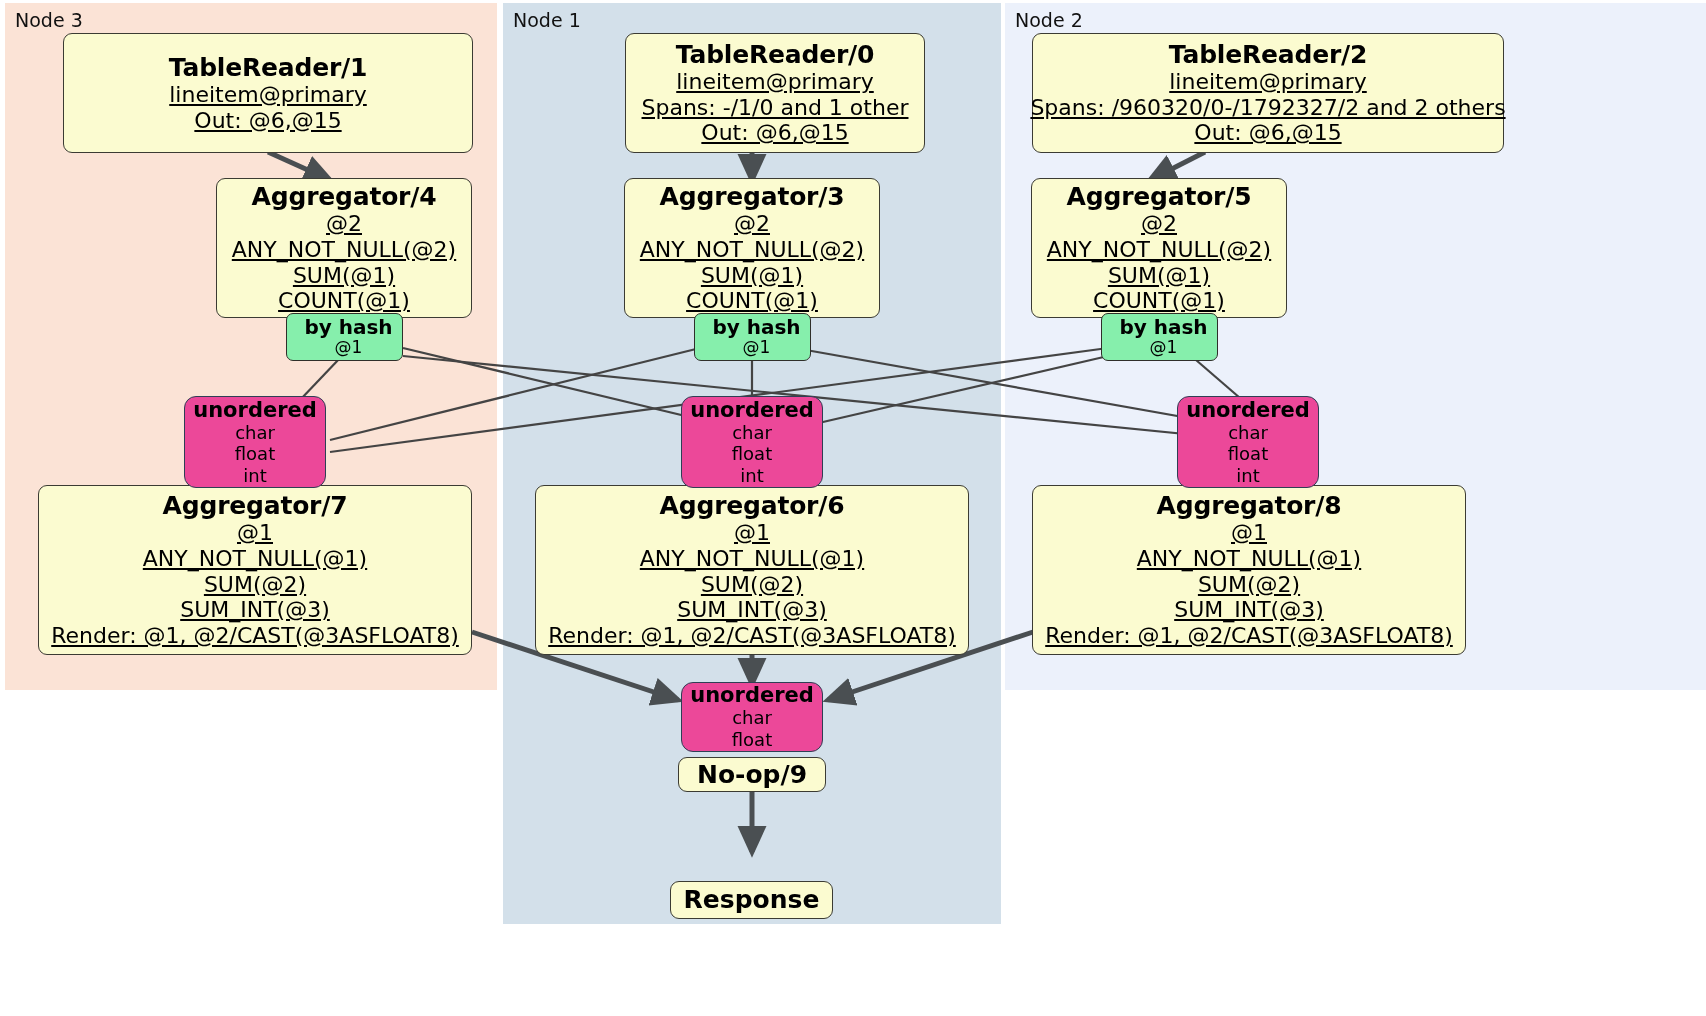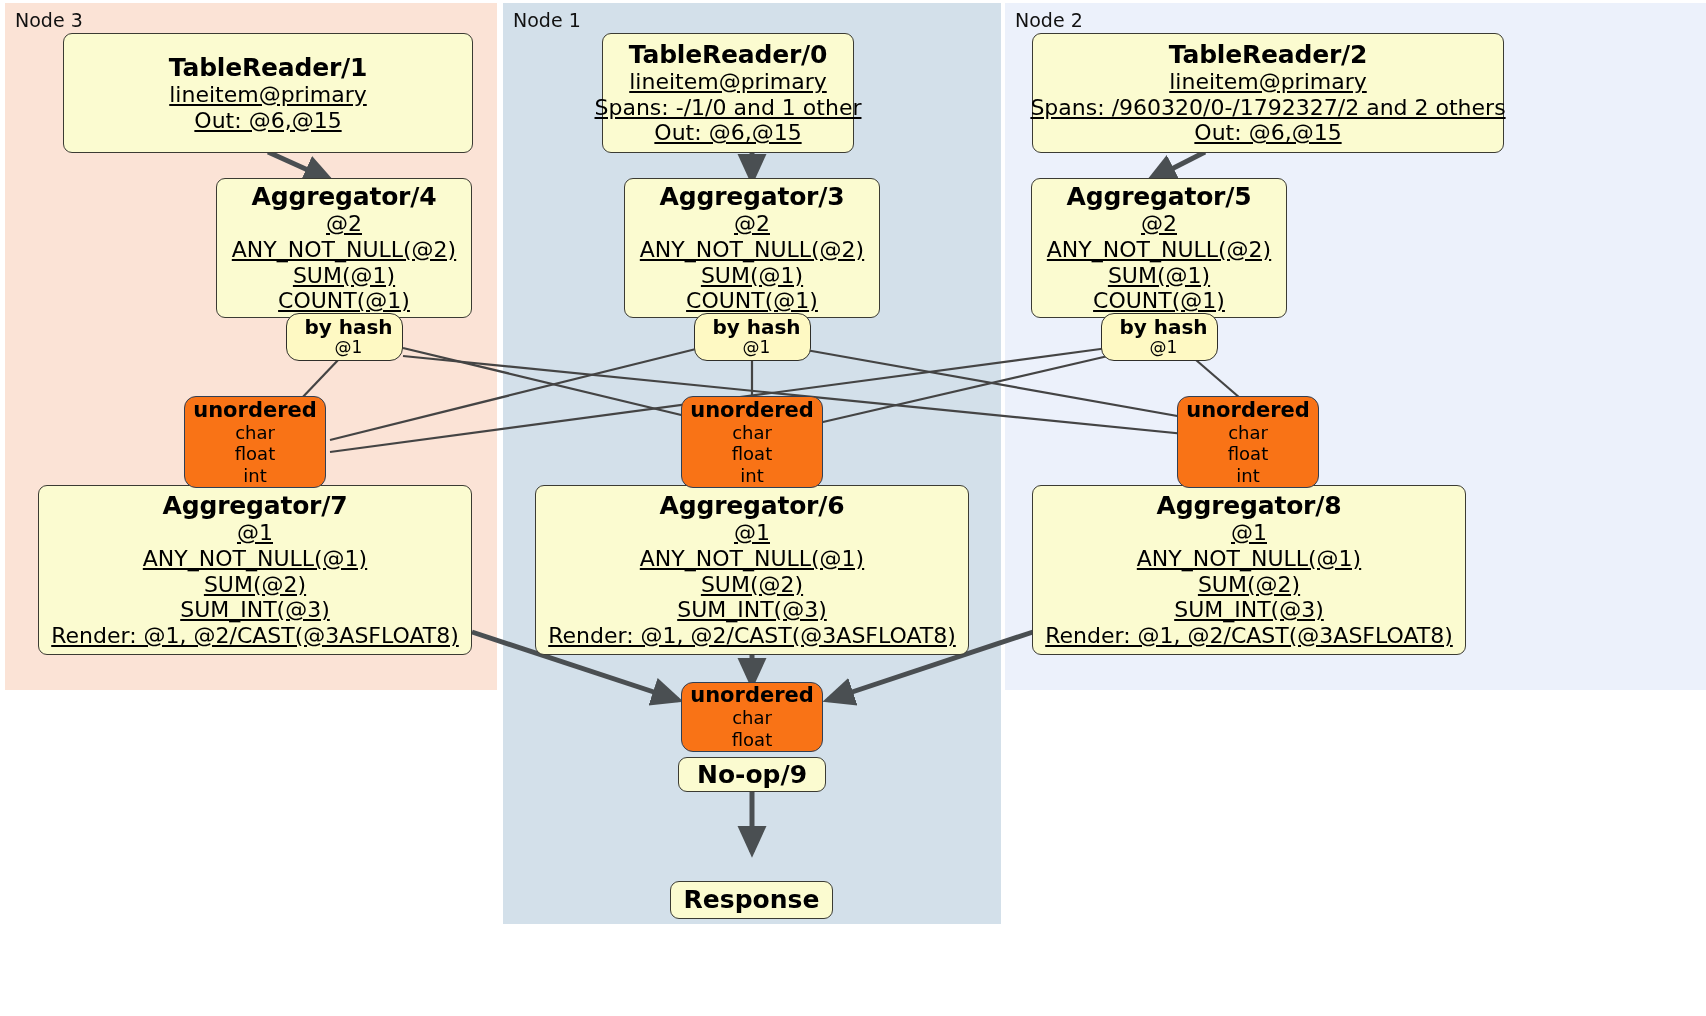--- a/index.html
+++ b/index.html
@@ -60,38 +60,38 @@
     line-height: 1.16;
     letter-spacing: -0.2px;
   }
   .proc .line {
     font-size: 22px;
     line-height: 1.17;
     white-space: nowrap;
     text-decoration: underline;
   }
   .router {
-    background: #fef9c3;
+    background: #86efac;
     border: 1.4px solid #2f2f2a;
-    border-radius: 13px;
+    border-radius: 7px;
     color: #000000;
     z-index: 5;
     padding-left: 8px;
   }
   .router .title {
     font-weight: bold;
     font-size: 20px;
     line-height: 1.1;
   }
   .router .line {
     font-size: 17px;
     line-height: 1.15;
   }
   .sync {
-    background: #f97316;
+    background: #ec4899;
     border: 1.4px solid #2f3f55;
     border-radius: 12px;
     color: #000000;
     z-index: 4;
   }
   .sync .title {
     font-weight: bold;
     font-size: 21px;
     line-height: 1.15;
   }
@@ -170,21 +170,21 @@
       <path d="M 752 790 L 752 852" marker-end="url(#arrowThick)"></path>
     </g>
   </svg>
 
   <div class="nodebox proc" style="left:63px; top:33px; width:410px; height:120px;">
     <div class="title">TableReader/1</div>
     <div class="line">lineitem@primary</div>
     <div class="line">Out: @6,@15</div>
   </div>
 
-  <div class="nodebox proc" style="left:602px; top:33px; width:252px; height:120px;">
+  <div class="nodebox proc" style="left:625px; top:33px; width:300px; height:120px;">
     <div class="title">TableReader/0</div>
     <div class="line">lineitem@primary</div>
     <div class="line">Spans: -/1/0 and 1 other</div>
     <div class="line">Out: @6,@15</div>
   </div>
 
   <div class="nodebox proc" style="left:1032px; top:33px; width:472px; height:120px;">
     <div class="title">TableReader/2</div>
     <div class="line">lineitem@primary</div>
     <div class="line">Spans: /960320/0-/1792327/2 and 2 others</div>

